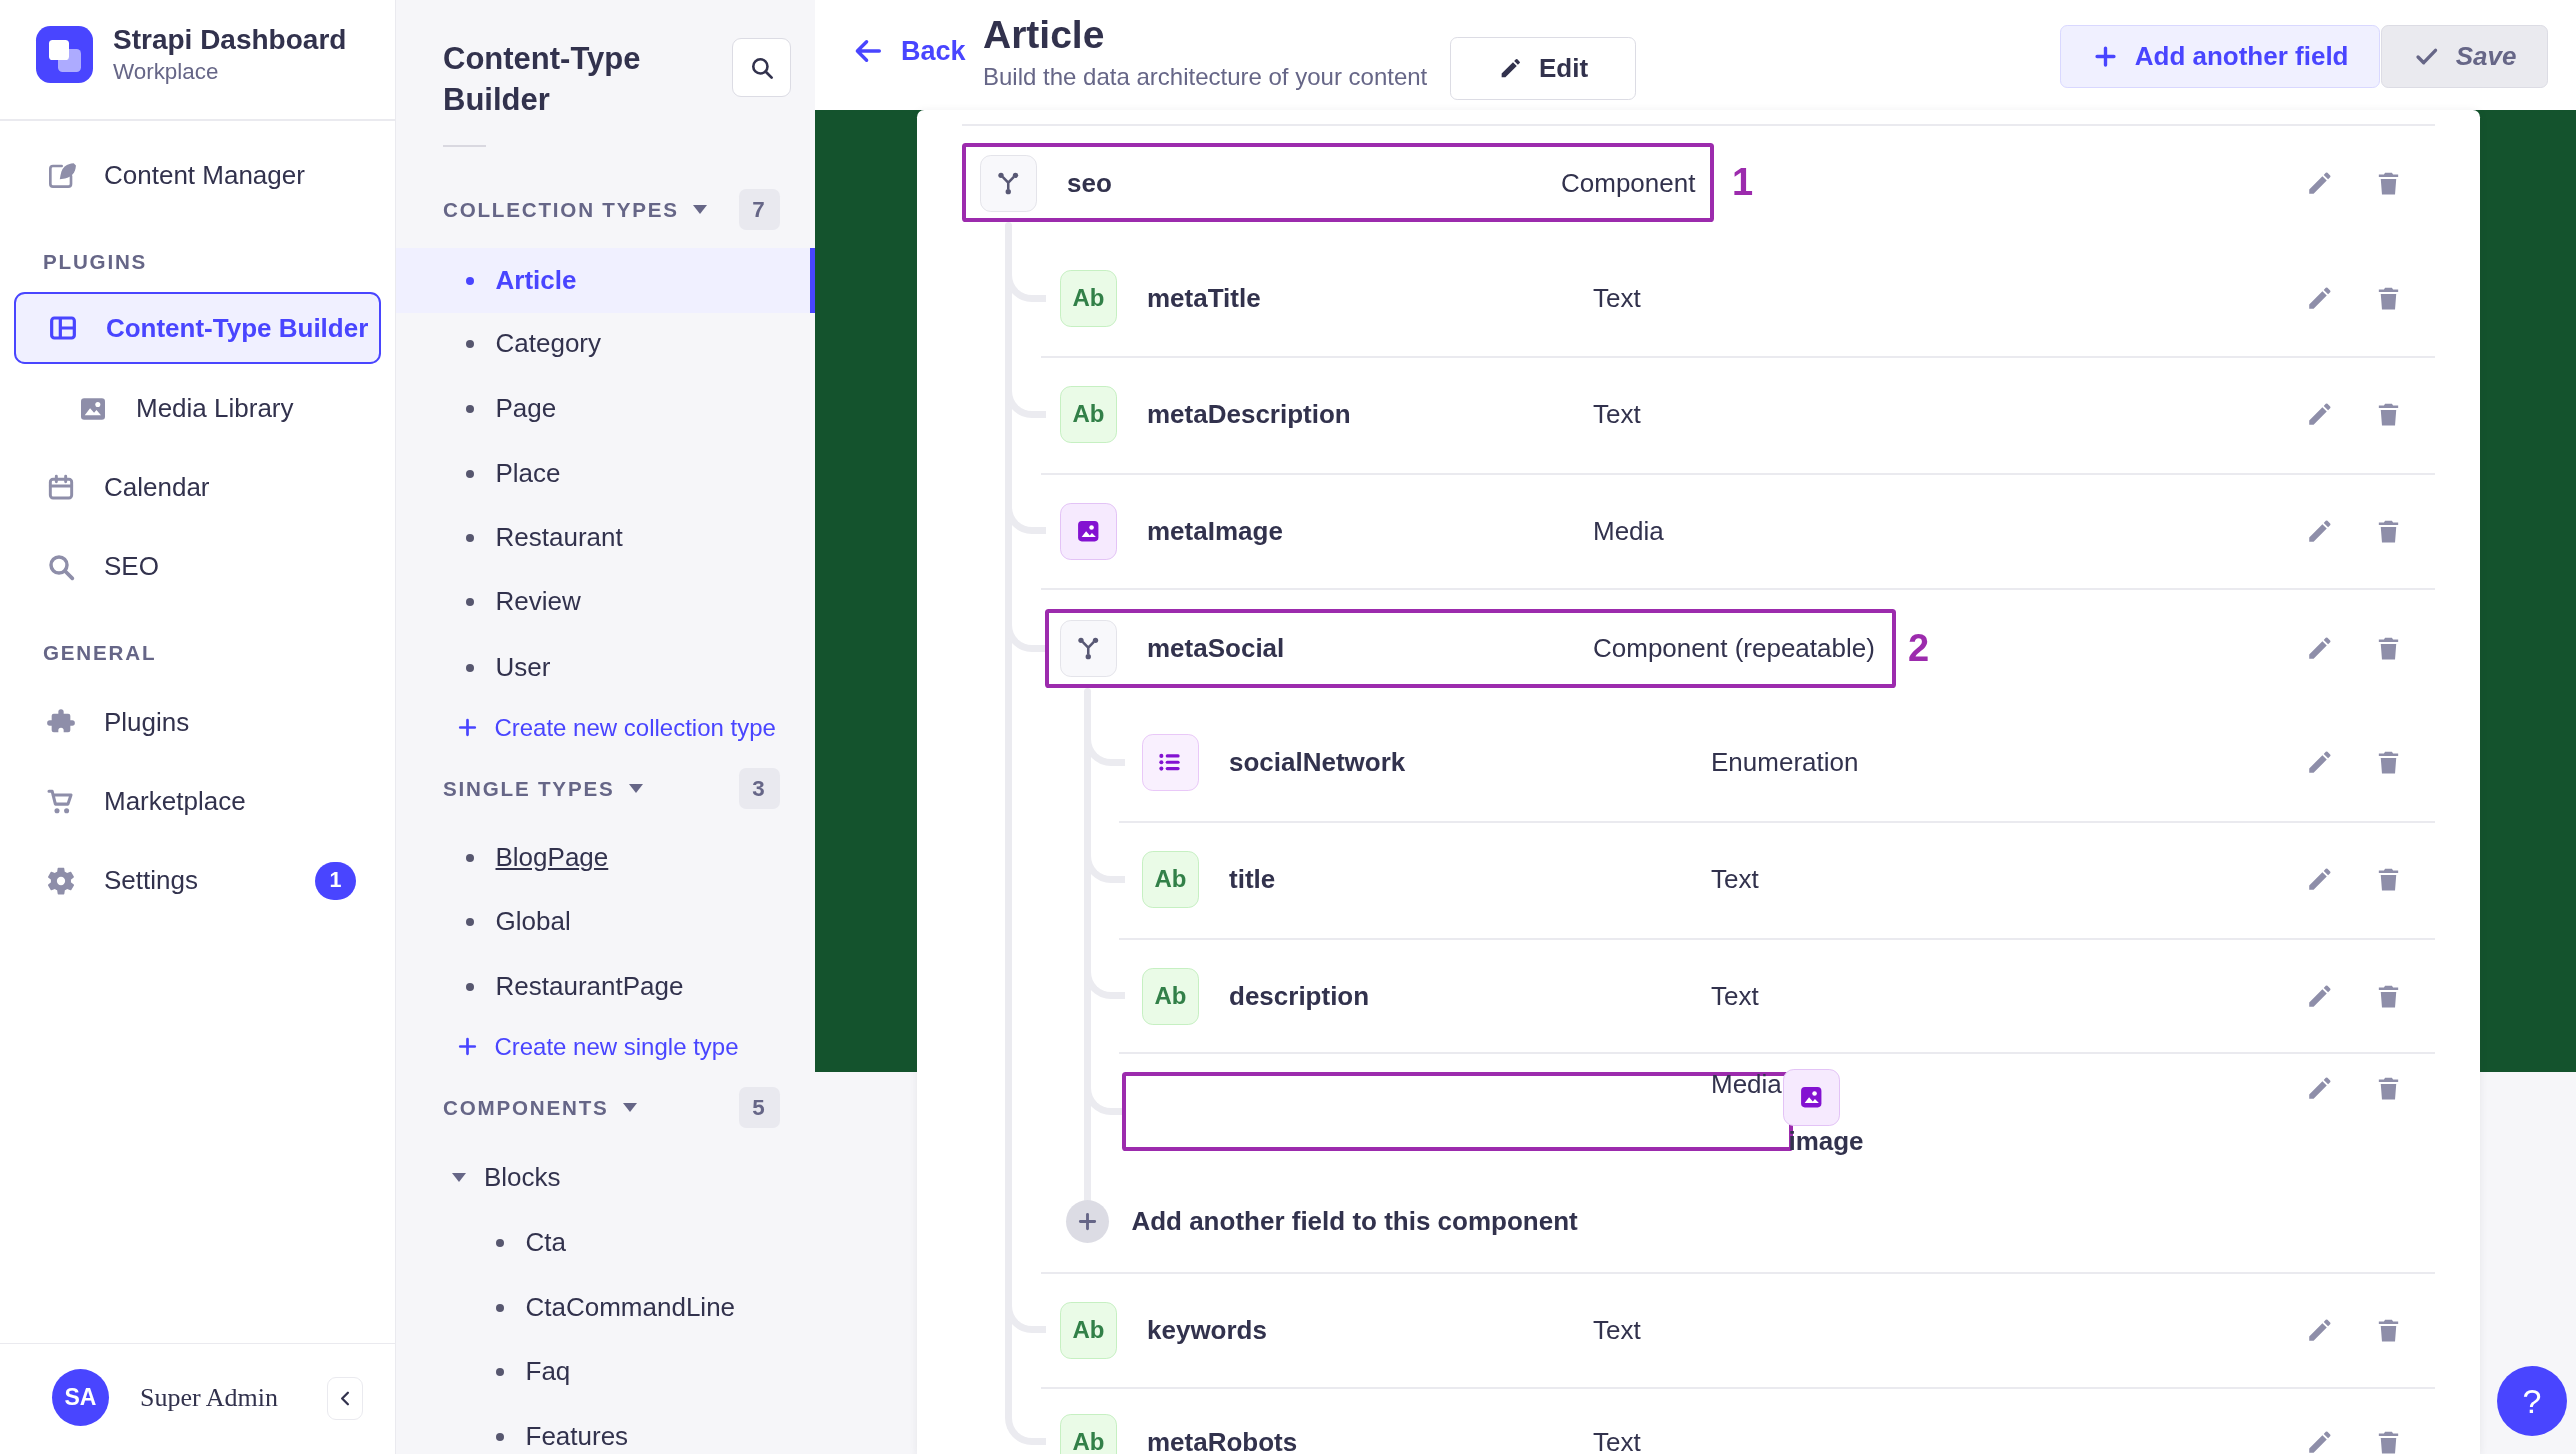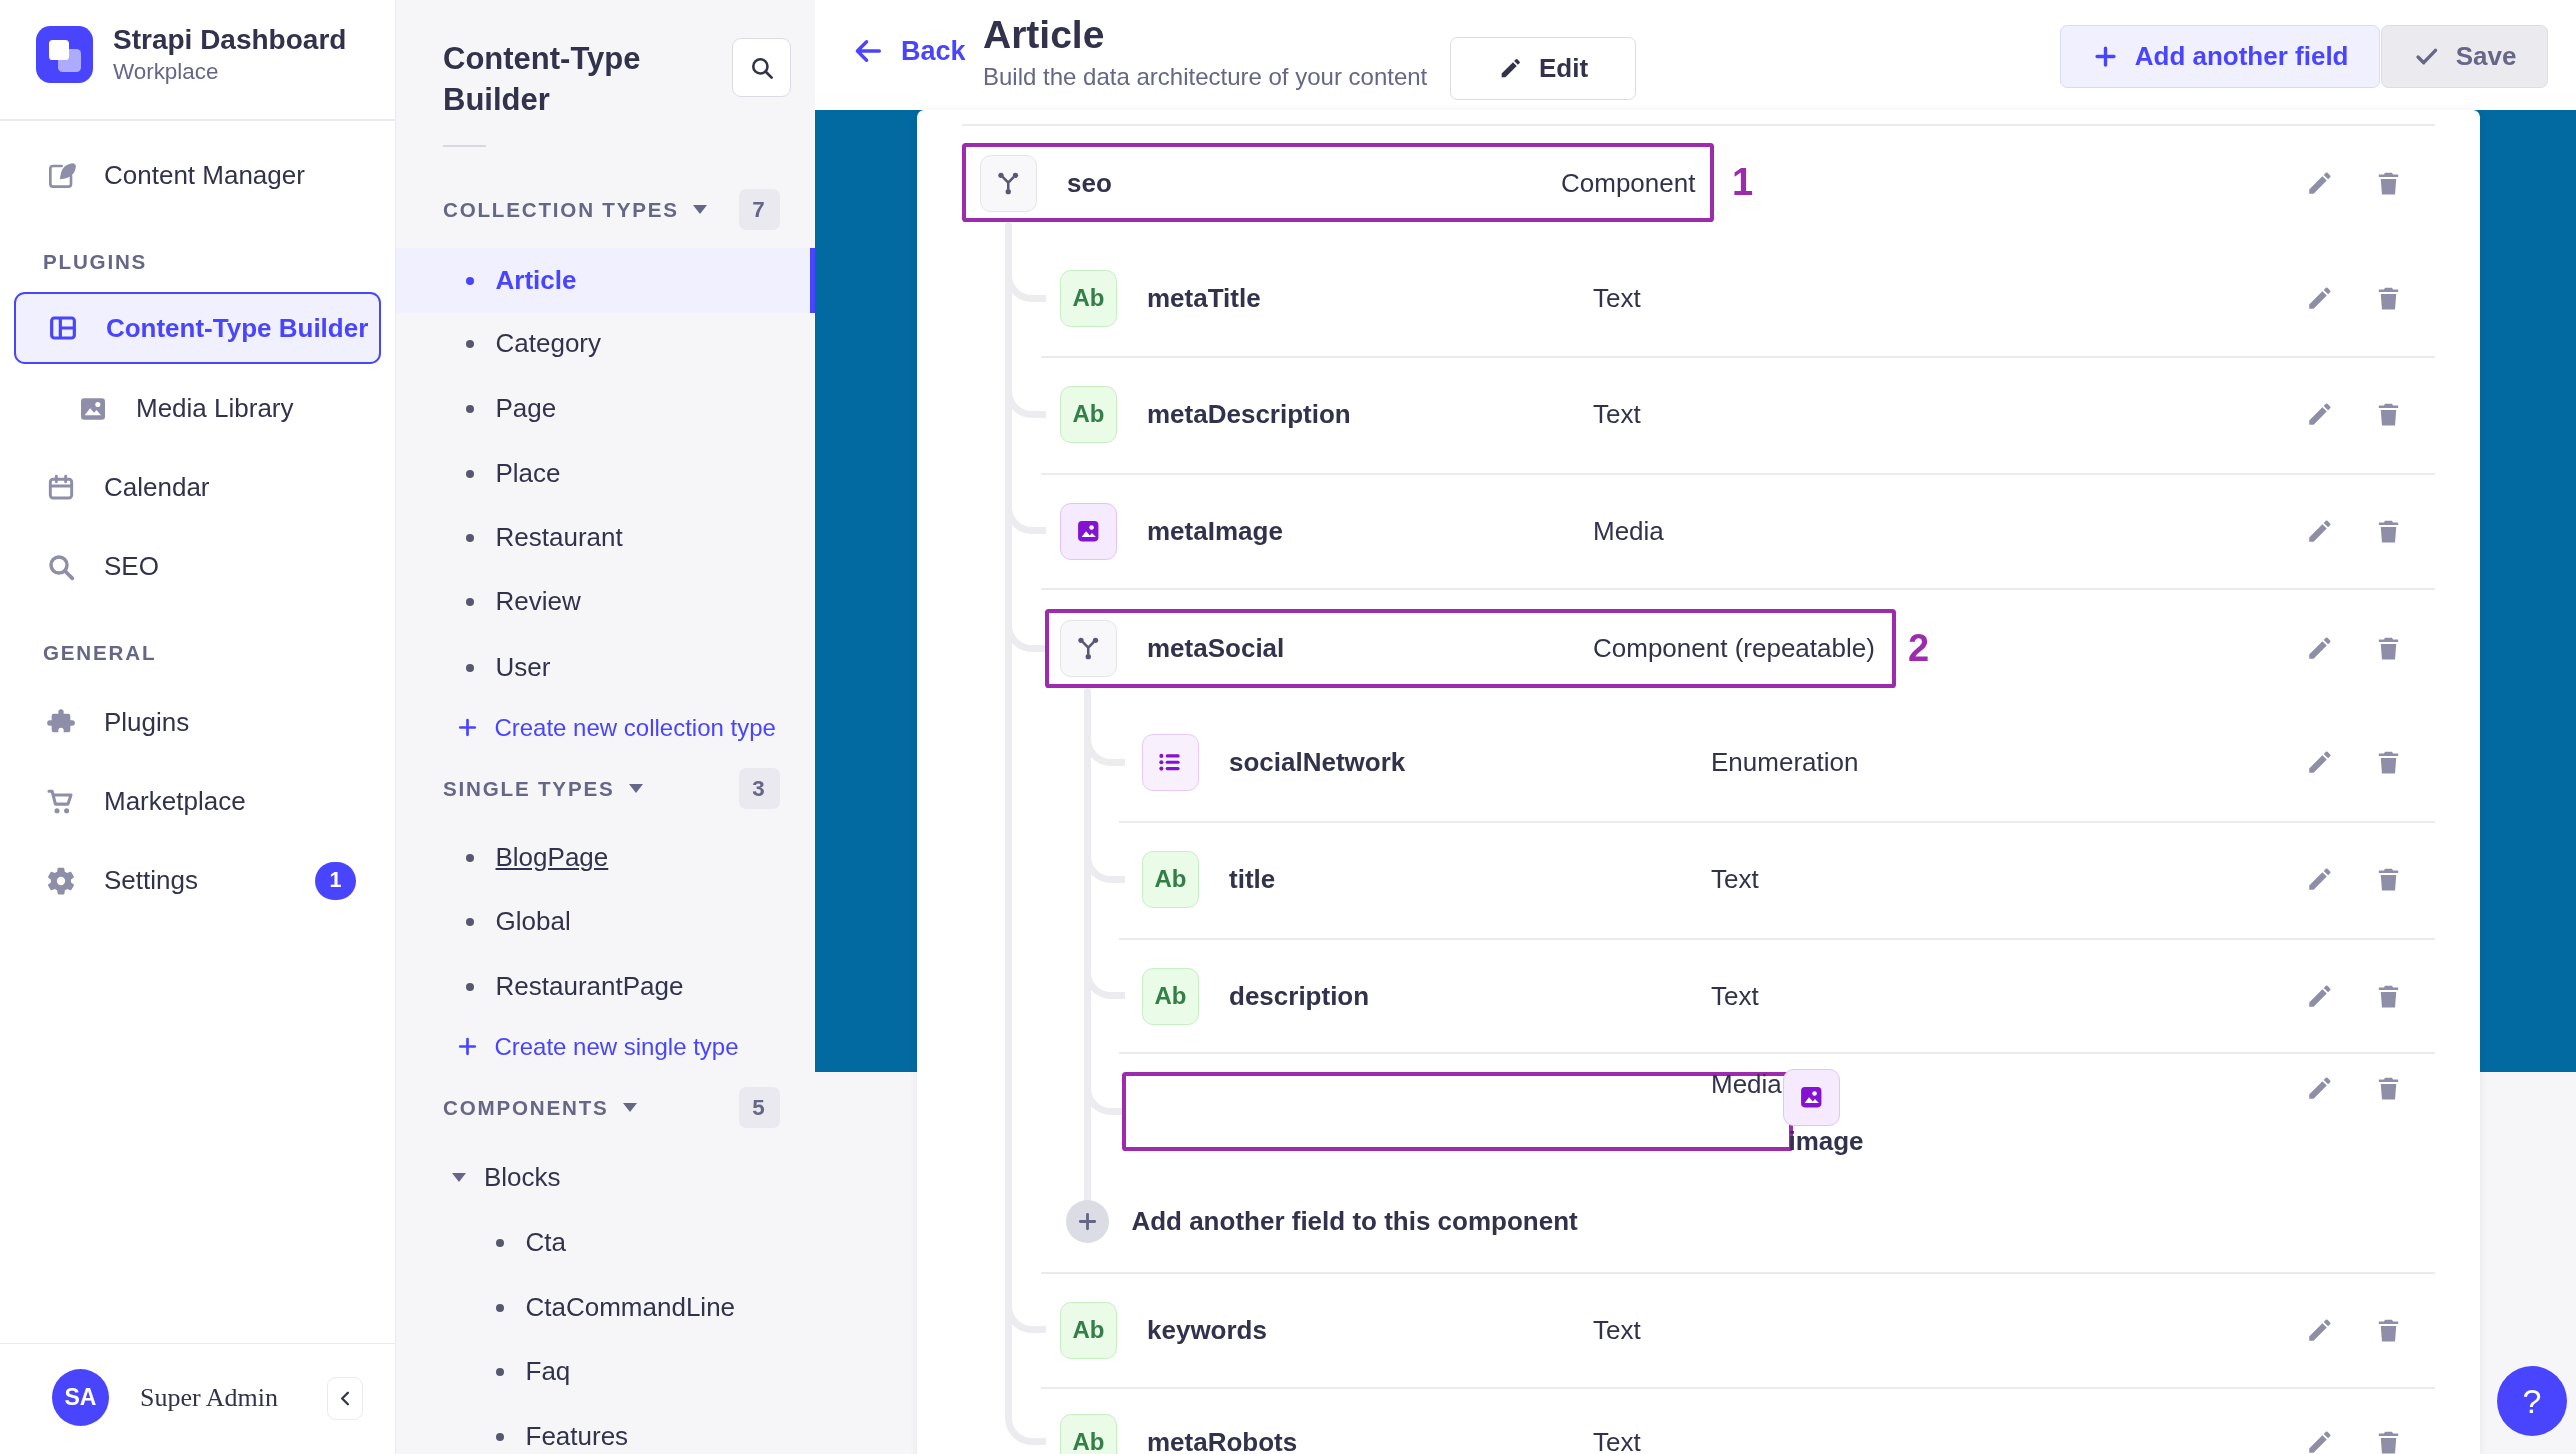--- a/index.html
+++ b/index.html
@@ -39,29 +39,29 @@
   .count-badge { position:absolute; right:35px; min-width:41px; height:41px; border-radius:7.2px; background:#e9e9ef; color:#666687; font-size:22.4px; display:flex; align-items:center; justify-content:center; }
   .sitem { padding-left:70px; gap:21.5px; font-size:26px; color:#32324d; font-weight:500; }
   .dot { width:8px; height:8px; border-radius:50%; background:#57576f; flex:0 0 auto; }
   .sitem.active { background:#f0f0ff; color:#4945ff; font-weight:600; border-right:5.4px solid #4945ff; }
   .sitem.active .dot { background:#4945ff; }
   .sitem.sub { padding-left:100px; }
   .create-link { padding-left:59px; gap:14.4px; color:#4945ff; font-size:24px; font-weight:500; }
   .group-row { padding-left:56px; gap:18px; font-size:26px; font-weight:500; color:#32324d; }
 
   
-  .main { position:absolute; left:815px; top:0; right:0; height:1072px; background:#0369a1; }
+  .main { position:absolute; left:815px; top:0; right:0; height:1072px; background:#14532d; }
   .mheader { position:absolute; left:0; top:0; width:100%; height:110px; background:#fff; }
   .back-link { position:absolute; left:36px; top:34px; display:flex; align-items:center; gap:16px; color:#4945ff; font-size:27px; font-weight:600; }
   .mtitle { position:absolute; left:168px; top:10.8px; }
   .mtitle h1 { font-size:39px; font-weight:bold; color:#32324d; line-height:47px; }
   .mtitle .sub { font-size:24px; color:#666687; margin-top:5.4px; }
   .edit-btn { position:absolute; left:635px; top:25px; height:63px; padding:0 47px; background:#fff; border:1.8px solid #dcdce4; border-radius:7.2px; display:flex; align-items:center; gap:16px; font-size:26px; font-weight:600; color:#32324d;margin-top:12px; }
   .addfield-btn { position:absolute; right:196px; top:25px; height:63px; padding:0 30.5px; background:#f0f0ff; border:1.8px solid #d9d8ff; border-radius:7.2px; display:flex; align-items:center; gap:16px; font-size:26px; font-weight:600; color:#4945ff; }
-  .save-btn { position:absolute; right:28px; top:25px; height:63px; padding:0 30.5px; background:#eaeaef; border:1.8px solid #dcdce4; border-radius:7.2px; display:flex; align-items:center; gap:16px; font-size:26px; font-weight:600; color:#666687; }
+  .save-btn { position:absolute; right:28px; top:25px; height:63px; padding:0 30.5px; background:#eaeaef; border:1.8px solid #dcdce4; border-radius:7.2px; display:flex; align-items:center; gap:16px; font-size:26px; font-weight:600; color:#666687;font-style:italic; }
 
   
   .card { position:absolute; left:102px; top:110px; width:1563px; height:1344px; background:#fff; border-radius:7.2px 7.2px 0 0; box-shadow:0 1.8px 9px rgba(33,33,52,.08); }
   .divider { position:absolute; height:1.8px; background:#eaeaef; z-index:0; }
   .vline { position:absolute; width:7.2px; background:#ebebf0; border-radius:3.6px; z-index:0; }
   .elb { position:absolute; width:41px; height:43px; border-left:7.2px solid #ebebf0; border-bottom:7.2px solid #ebebf0; border-bottom-left-radius:27px; z-index:0; }
   .hlbox { position:absolute; border:4.5px solid #9c2bad; border-radius:3.6px; z-index:1; pointer-events:none; }
   .marker { position:absolute; height:79px; display:flex; align-items:center; font-size:38px; font-weight:bold; color:#9c2bad; z-index:2; }
   .frow { position:absolute; left:0; width:100%; height:86px; display:flex; align-items:center; z-index:2; }
   .frow.l0 { padding-left:63px; } .frow.l1 { padding-left:143px; } .frow.l2 { padding-left:225px; }

